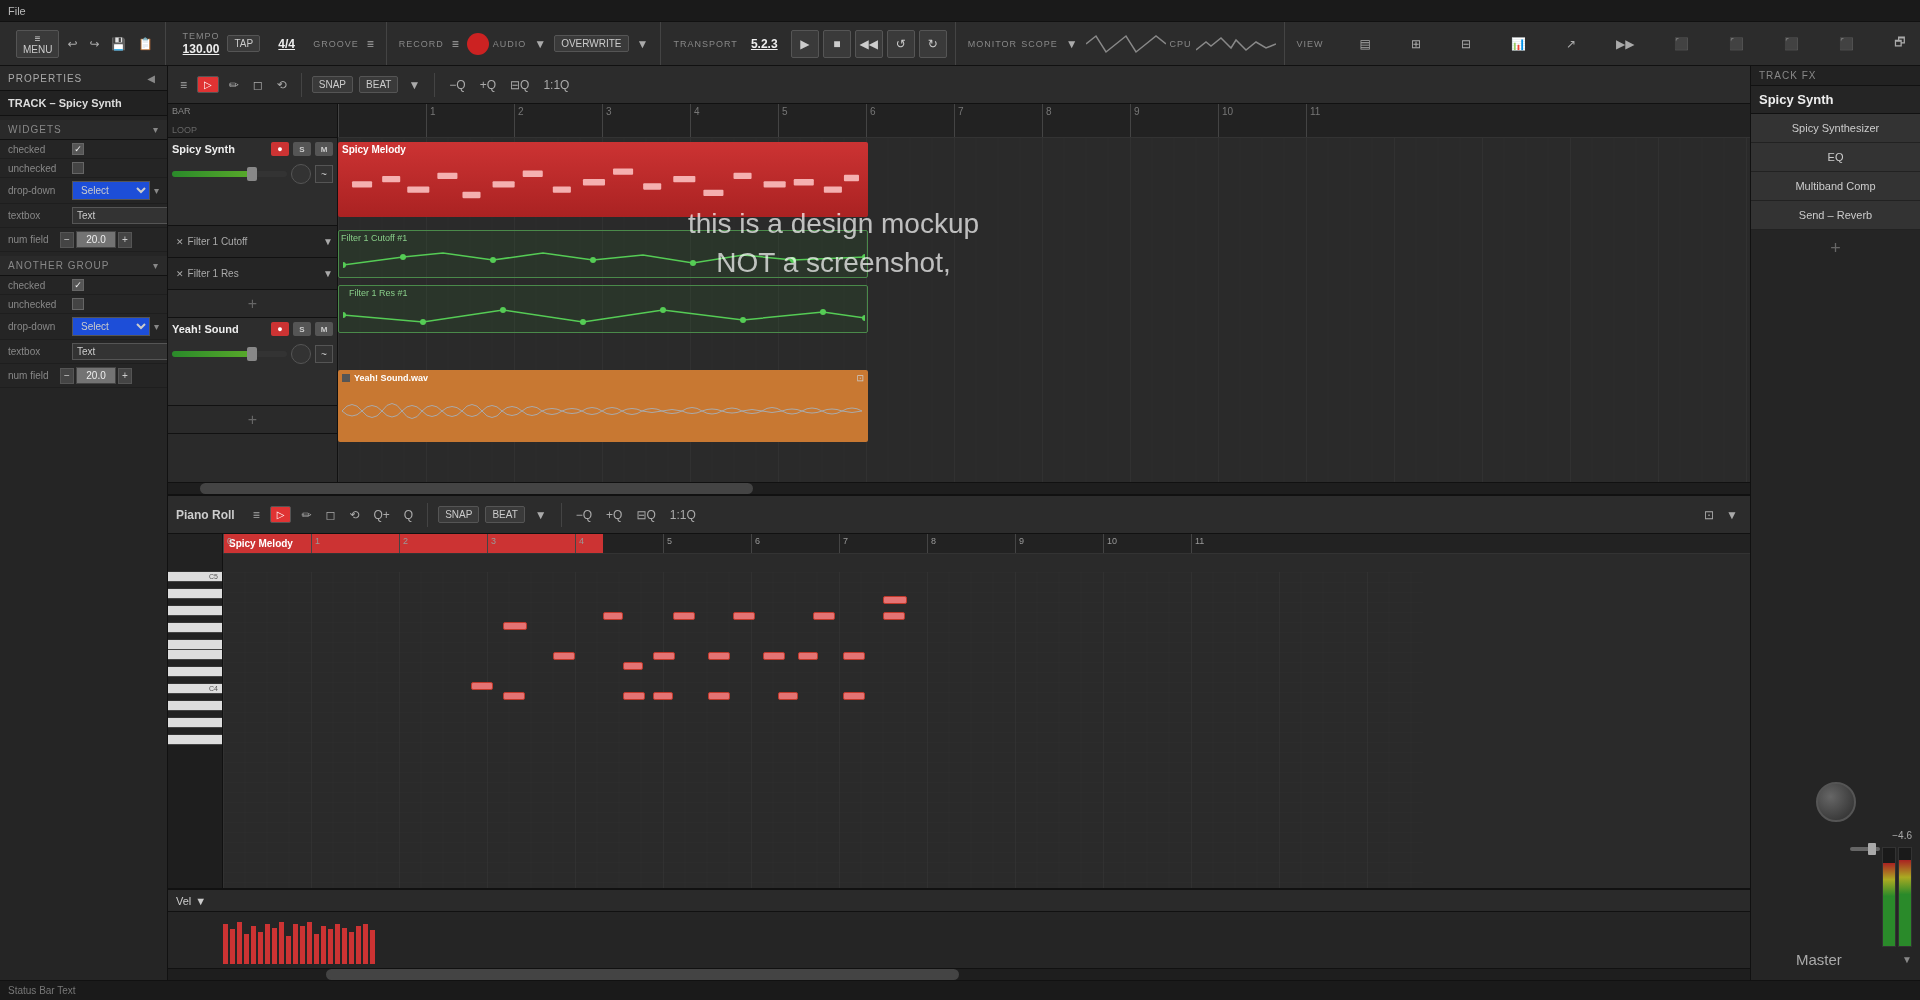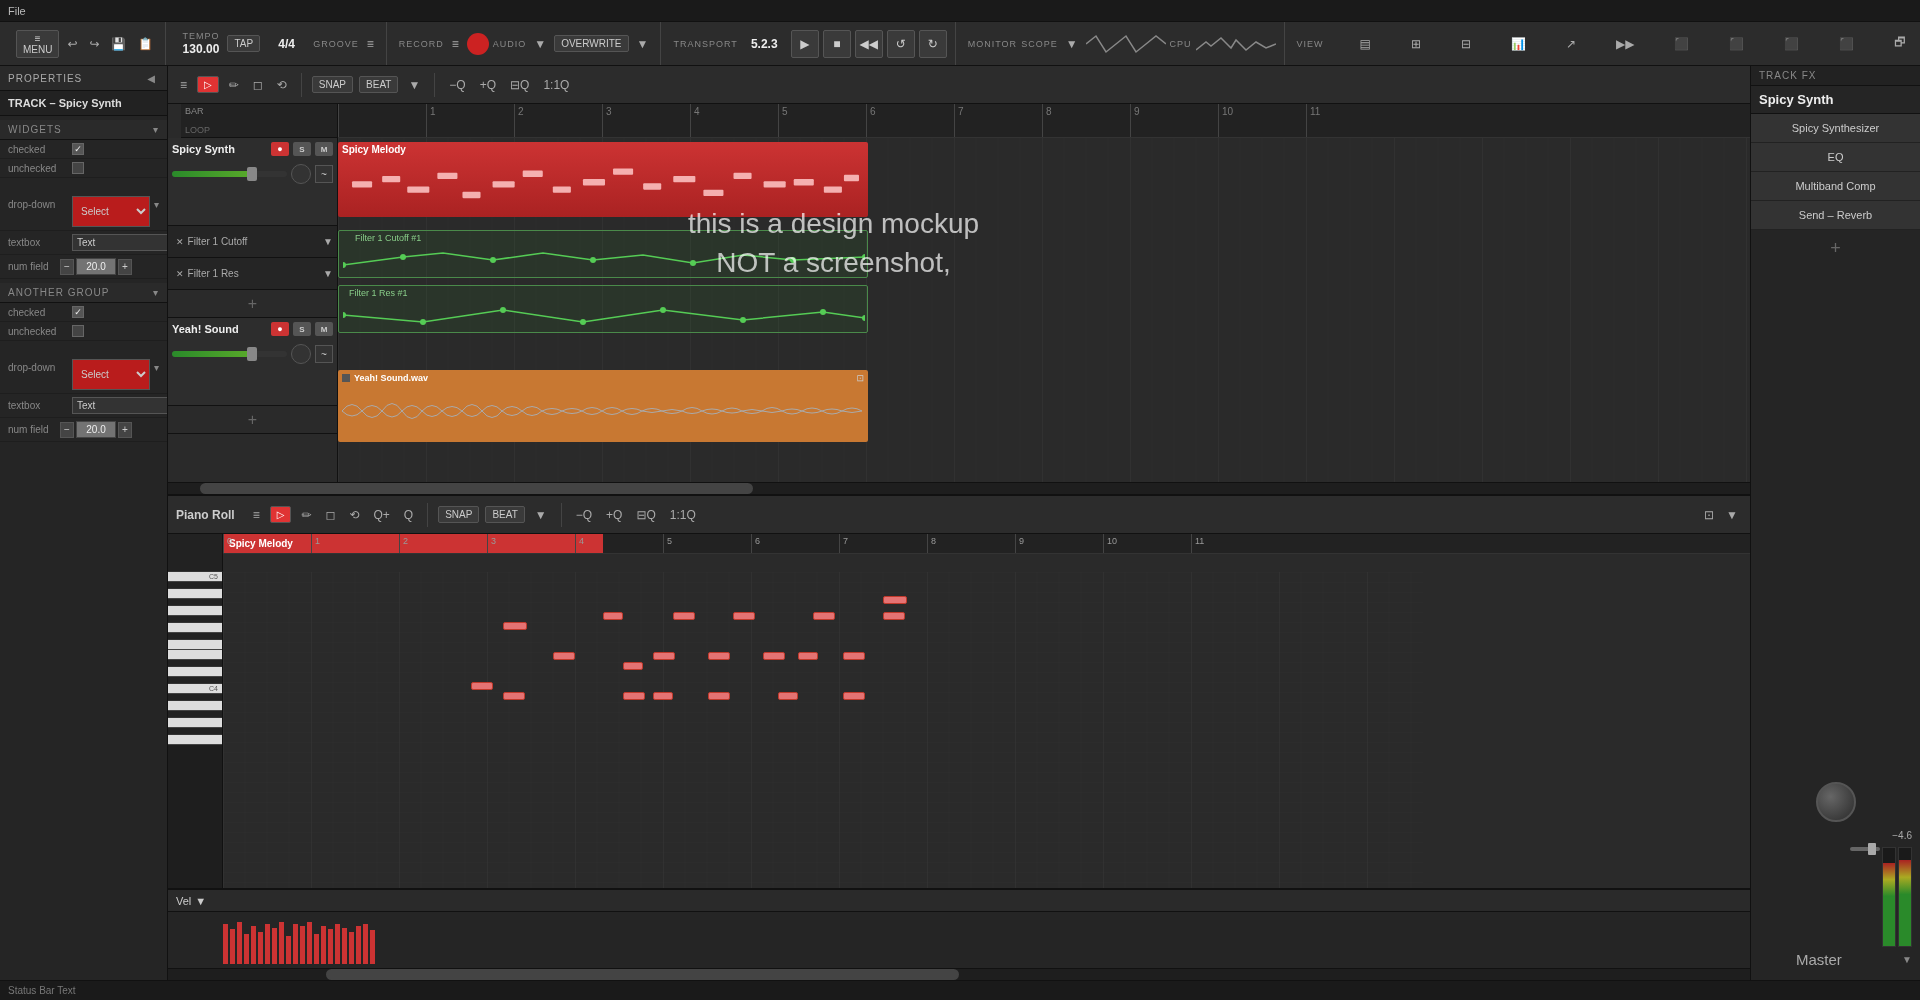--- a/index.html
+++ b/index.html
@@ -71,20 +71,21 @@
       text-transform: uppercase;
       letter-spacing: 1px;
     }
 
     .toolbar-value {
       color: #eee;
       font-size: 12px;
       font-weight: bold;
       min-width: 45px;
       text-align: center;
+      text-decoration: underline;
     }
 
     .transport-btn {
       width: 28px;
       height: 28px;
       background: #3a3a3a;
       border: 1px solid #555;
       color: #ccc;
       display: flex;
       align-items: center;
@@ -188,28 +189,27 @@
       background: #555;
     }
 
     .prop-checkbox.checked::after {
       content: '✓';
       color: #eee;
       font-size: 9px;
     }
 
     .prop-select {
-      background: #b91c1c;
+      background: #1d4ed8;
       border: 1px solid #555;
       color: #ccc;
-      padding: 8px 4px;
+      padding: 2px 4px;
       font-size: 10px;
       flex: 1;
       cursor: pointer;
-      margin-top: 15px;
     }
 
     .prop-text {
       background: #333;
       border: 1px solid #555;
       color: #ccc;
       padding: 2px 4px;
       font-size: 10px;
       flex: 1;
     }
@@ -295,21 +295,20 @@
     }
 
     .bar-ruler {
       height: 34px;
       background: #222;
       border-bottom: 1px solid #111;
       display: flex;
       align-items: flex-end;
       padding-bottom: 2px;
       position: relative;
-      margin-left: 13px;
     }
 
     .track-header {
       height: 88px;
       background: #2d2d2d;
       border-bottom: 1px solid #111;
       display: flex;
       flex-direction: column;
       padding: 4px;
       position: relative;
@@ -1044,21 +1043,21 @@
                     <rect x="450" y="18" width="20" height="6" fill="rgba(255,200,200,0.85)" rx="1"></rect>
                     <rect x="480" y="25" width="18" height="6" fill="rgba(255,200,200,0.85)" rx="1"></rect>
                     <rect x="500" y="14" width="15" height="6" fill="rgba(255,200,200,0.85)" rx="1"></rect>
                   </svg>
                 </div>
               </div>
             </div>
 
             <div style="position:absolute;top:122px;left:0;right:0;height:55px;">
               <div style="position:absolute;top:4px;left:0;width:530px;height:48px;background:rgba(50,140,50,0.12);border:1px solid #4a8a4a;border-radius:2px;">
-                <div style="padding:2px 16px;font-size:9px;color:#8c8;">Filter 1 Cutoff #1</div>
+                <div style="padding:2px 2px;font-size:9px;color:#8c8;">Filter 1 Cutoff #1</div>
                 <svg style="position:absolute;top:14px;left:4px;right:4px;bottom:2px;" width="522" height="30" viewBox="0 0 522 30">
                   <polyline points="0,20 60,12 100,8 150,15 200,8 250,15 300,10 350,18 400,10 450,15 522,12" fill="none" stroke="#5c5" stroke-width="1.5"></polyline>
                   <circle cx="0" cy="20" r="3" fill="#5c5"></circle>
                   <circle cx="60" cy="12" r="3" fill="#5c5"></circle>
                   <circle cx="150" cy="15" r="3" fill="#5c5"></circle>
                   <circle cx="250" cy="15" r="3" fill="#5c5"></circle>
                   <circle cx="350" cy="18" r="3" fill="#5c5"></circle>
                   <circle cx="450" cy="15" r="3" fill="#5c5"></circle>
                   <circle cx="522" cy="12" r="3" fill="#5c5"></circle>
                 </svg>

